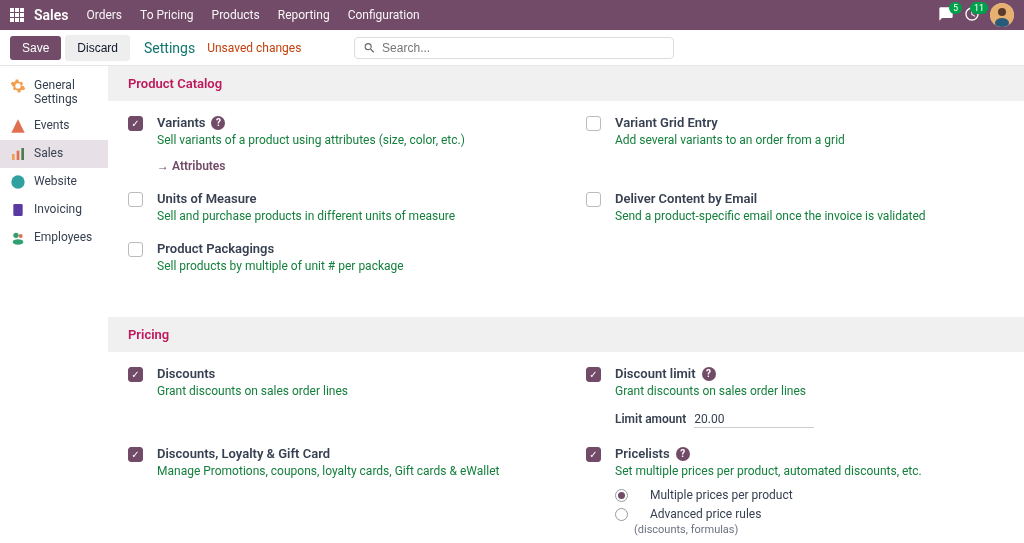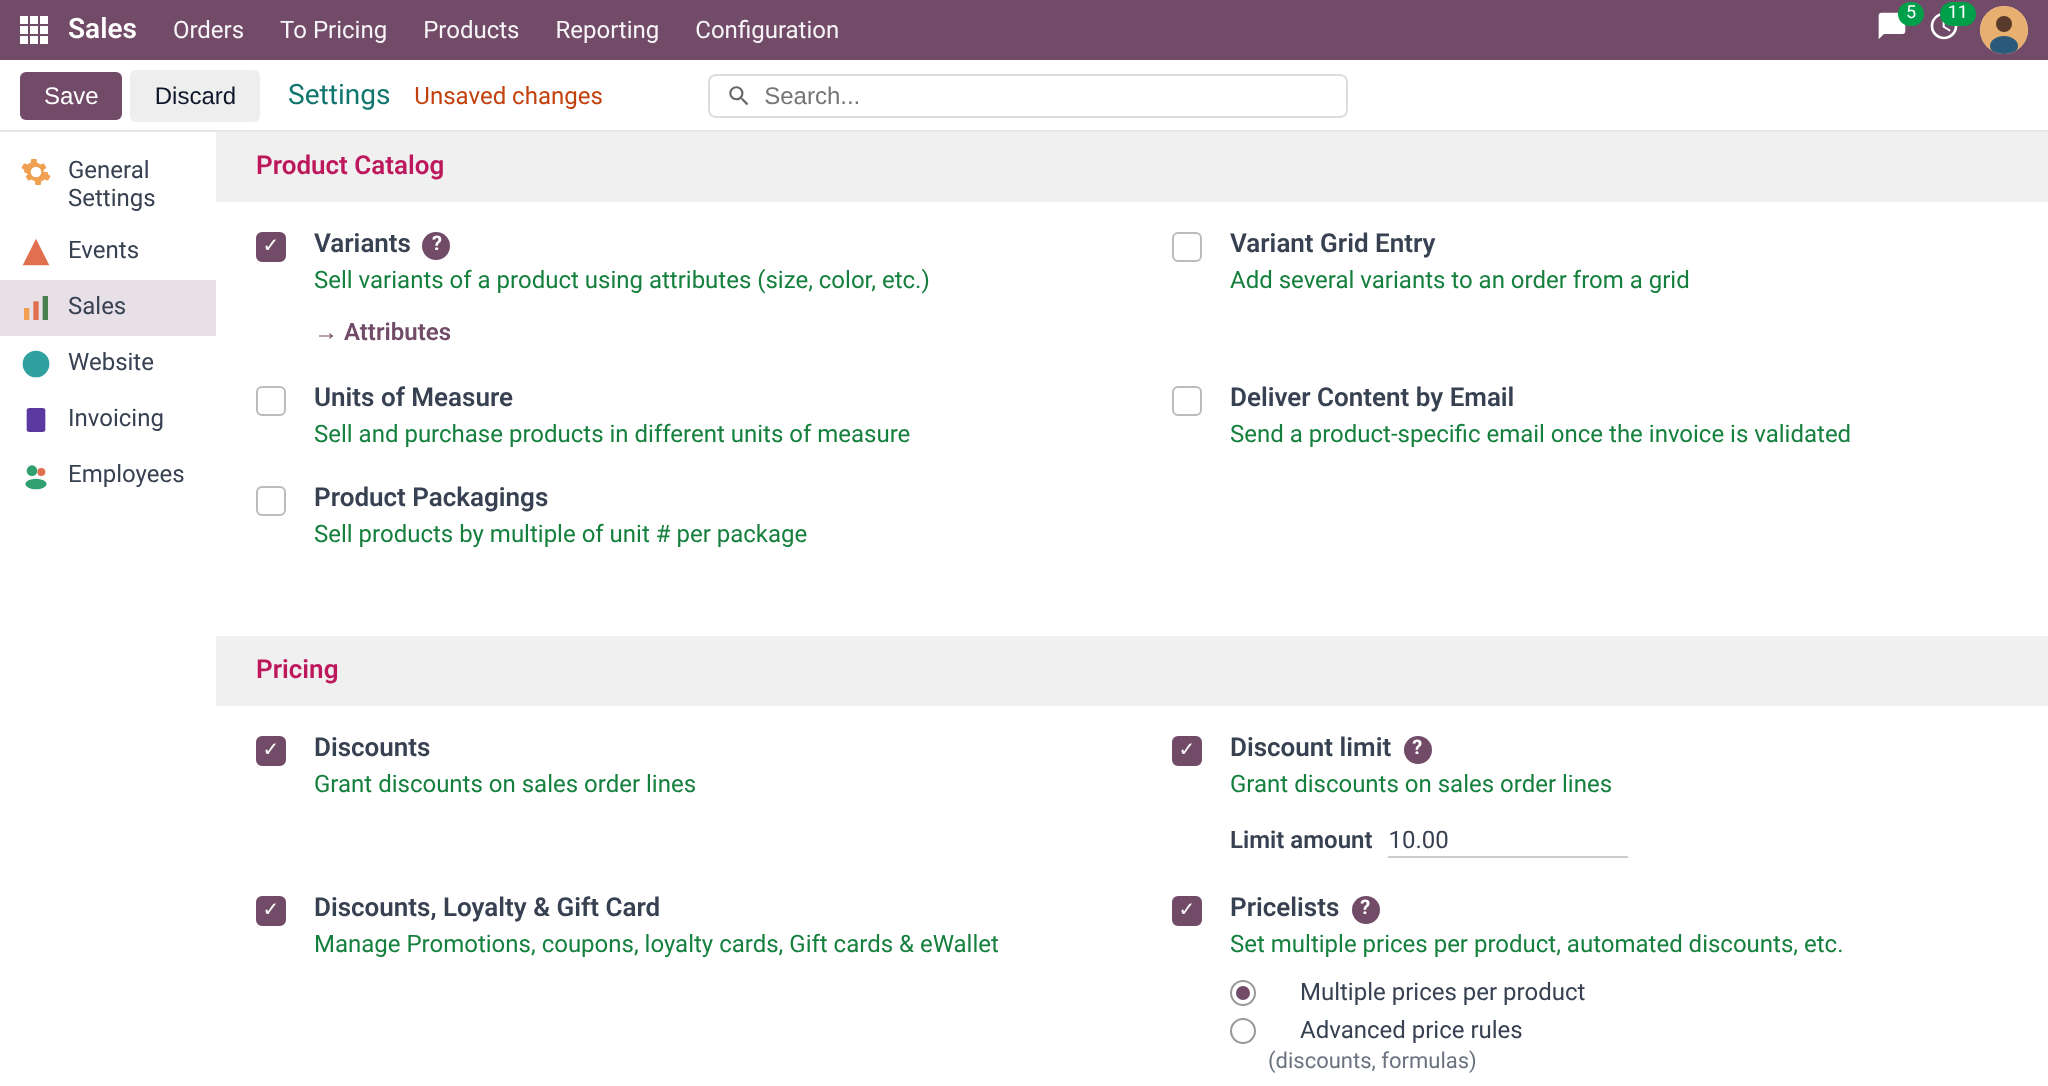--- a/index.html
+++ b/index.html
@@ -234,21 +234,21 @@
           <div class="chk checked"></div>
           <div class="field">
             <div class="field-title">
                 <span>Discount limit</span>
                 <span class="help-icon">?</span>
               </div>
             <div class="field-desc">Grant discounts on sales order lines</div>
             <div class="subfield">
               <div class="subfield-row">
                 <span class="subfield-label">Limit amount</span>
-                <span class="subfield-value">10.00</span>
+                <span class="subfield-value">20.00</span>
               </div>
             </div>
           </div>
         </div>
       </div>
       <div class="row">
         <div class="col">
           <div class="chk checked"></div>
           <div class="field">
             <div class="field-title">Discounts, Loyalty &amp; Gift Card</div>

